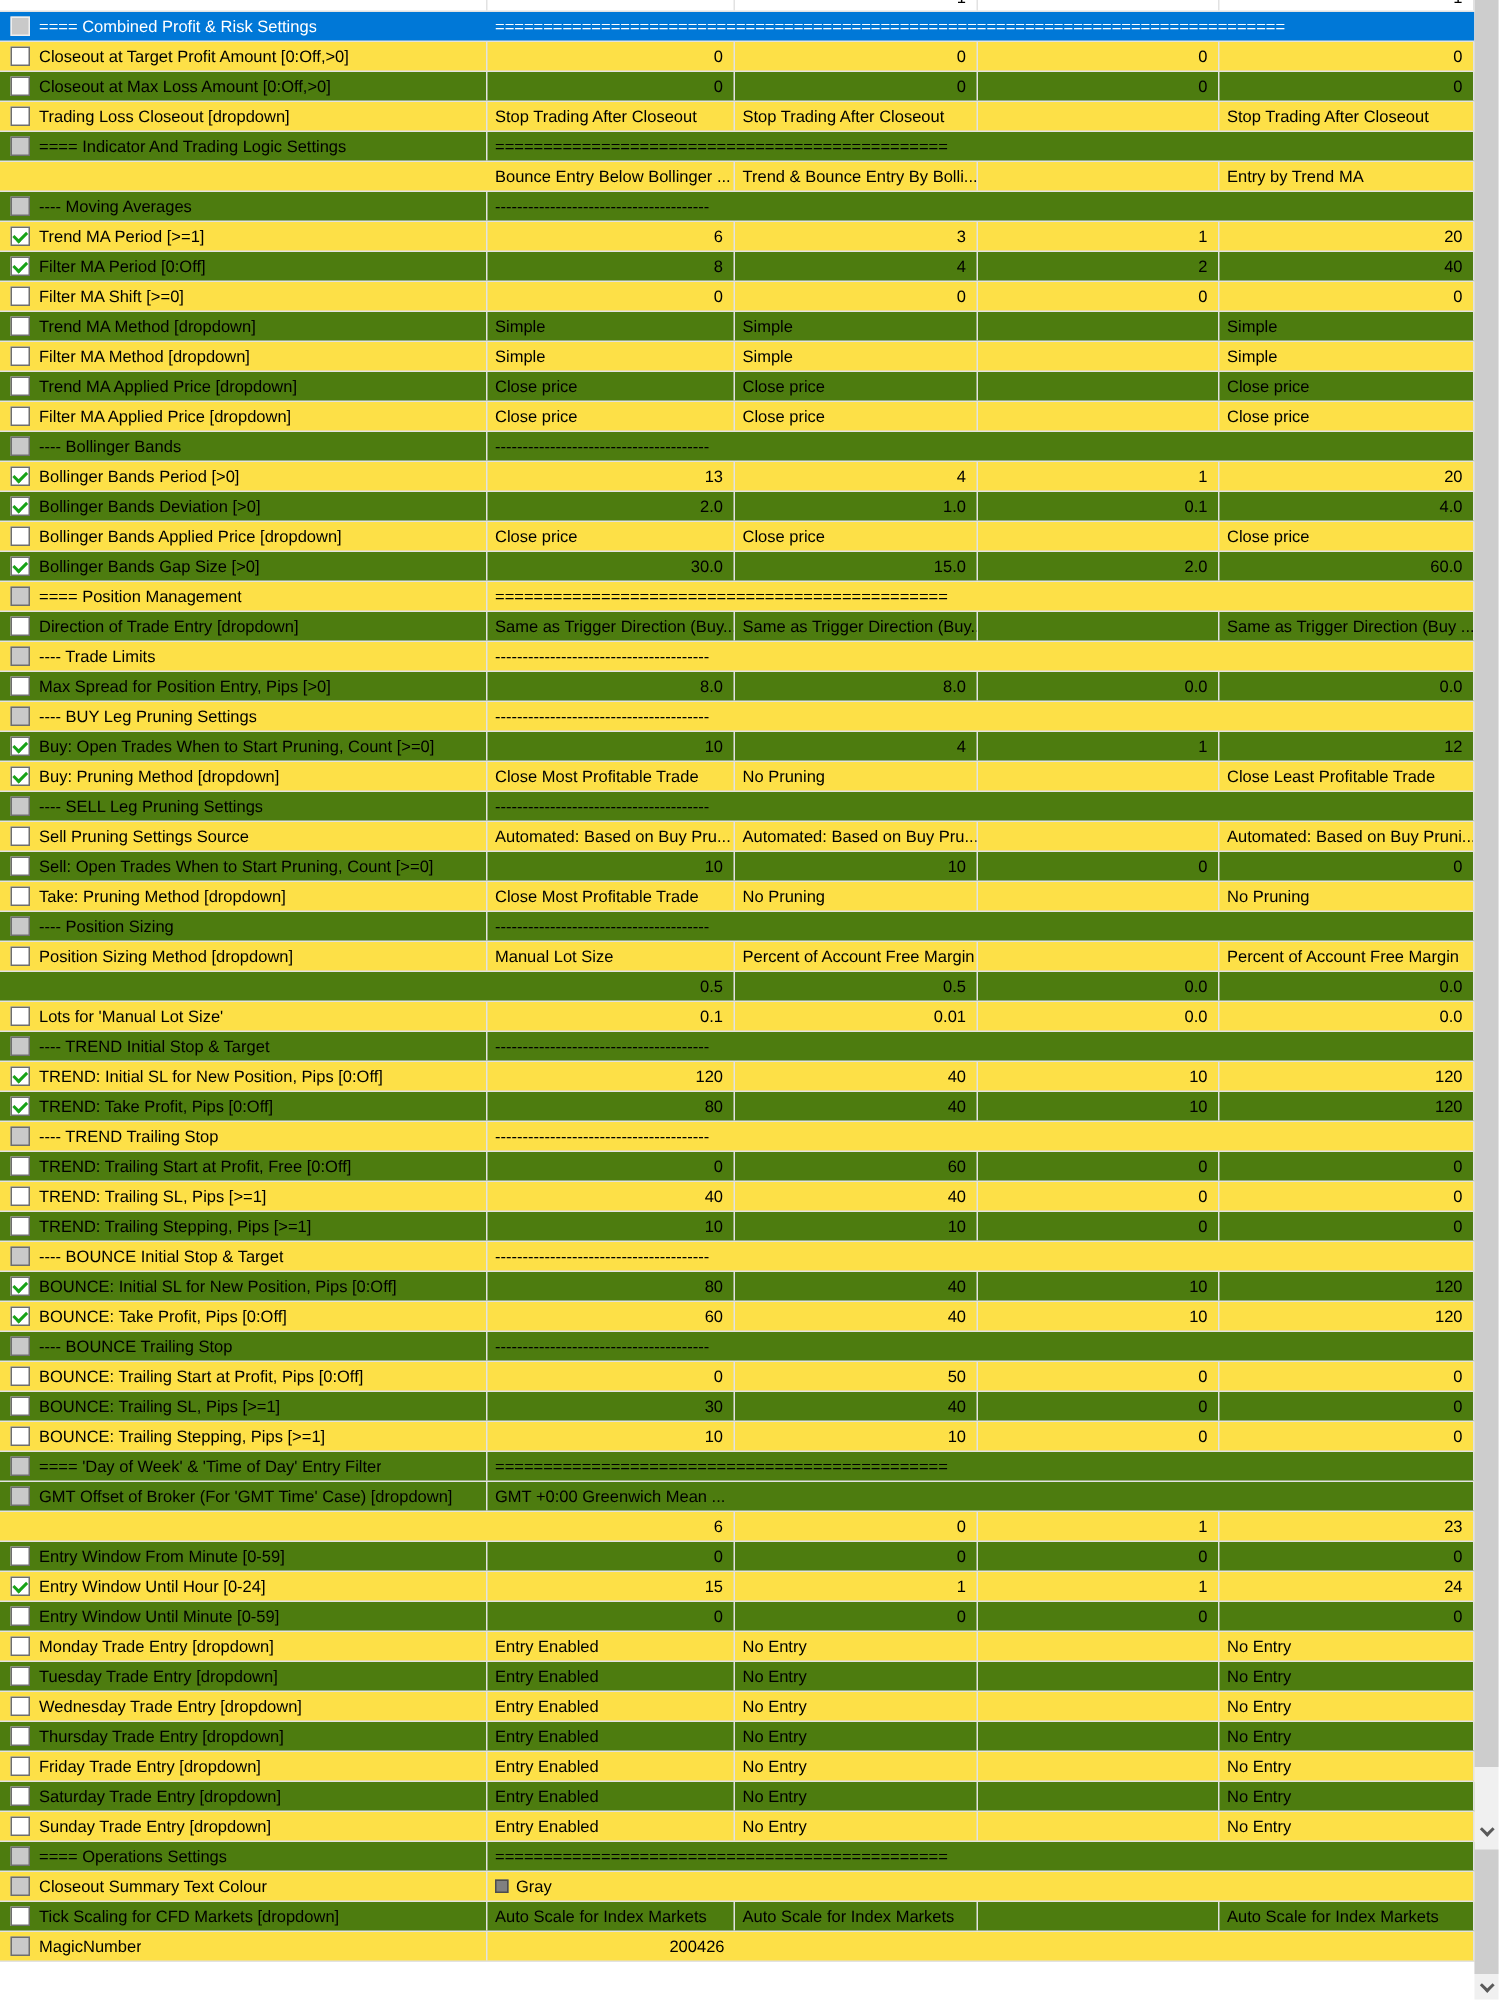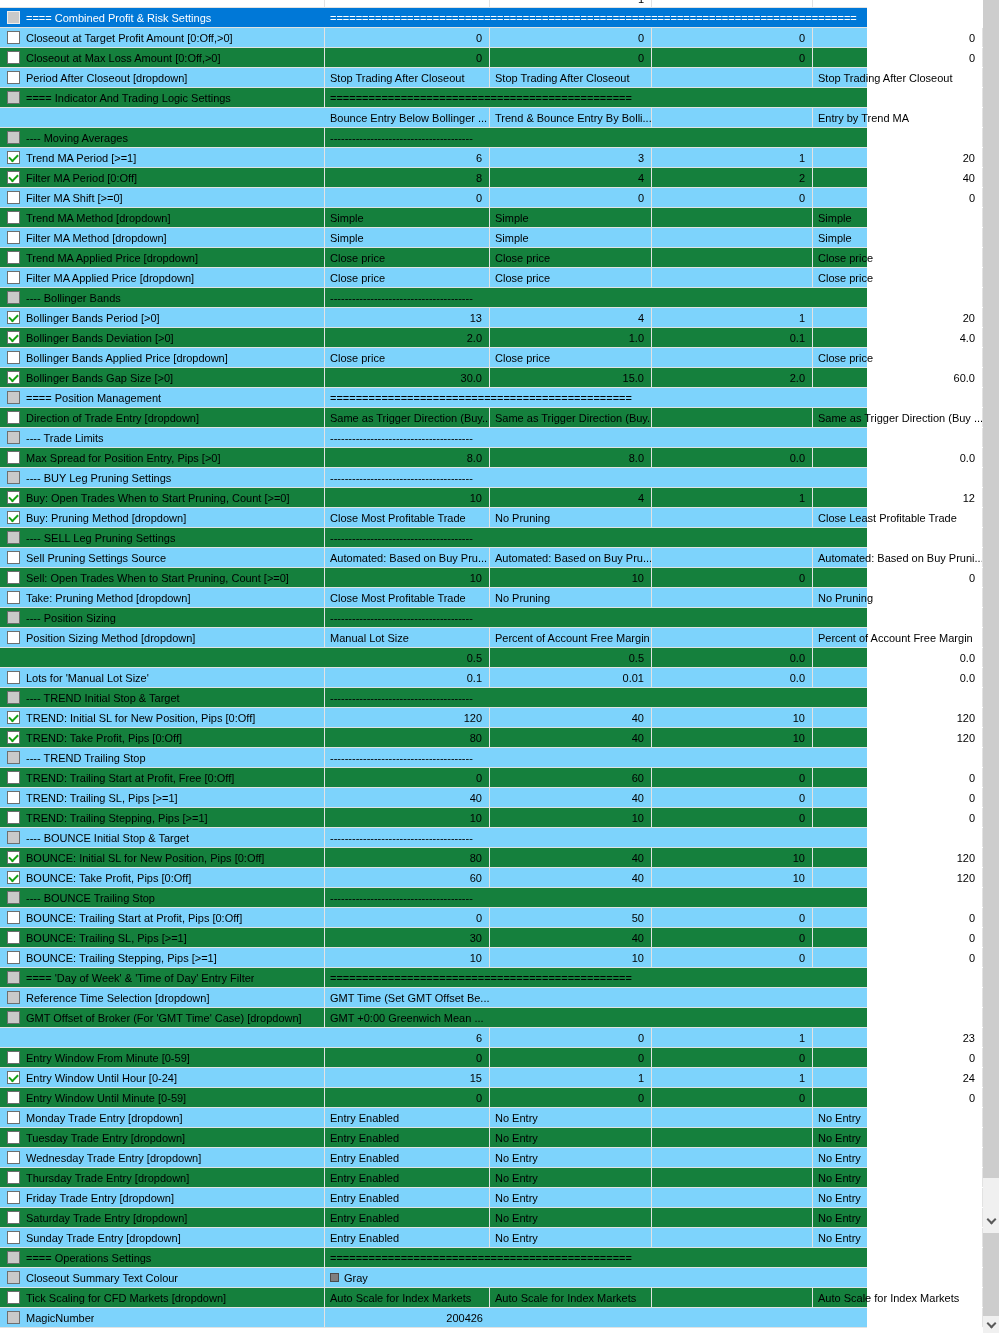--- a/index.html
+++ b/index.html
@@ -2,36 +2,36 @@
 <html><head>
 <meta charset="utf-8">
 <title>Strategy Tester Inputs</title>
 <style>
   html,body{margin:0;padding:0;}
   body{
     width:999px;height:1333px;overflow:hidden;position:relative;
     background:#ffffff;color:#000;
     font-family:"Liberation Sans","DejaVu Sans",sans-serif;font-size:11px;
   }
-  .grid{position:absolute;left:0;top:0;width:867px;}
+  .grid{position:absolute;left:0;top:0;width:983px;}
   
   .partial{position:relative;height:8px;box-sizing:border-box;border-bottom:1px solid #e2e2e2;overflow:hidden;background:#fff;}
   .pcol{position:absolute;top:0;height:8px;box-sizing:border-box;border-right:1px solid #e2e2e2;}
   .pc-name{left:0;width:325px;}
   .pc-v{left:325px;width:165px;}
   .pc-s{left:490px;width:162px;}
   .pc-t{left:652px;width:161px;}
   .pc-p{left:813px;width:170px;}
   .pdigit{position:absolute;top:-7px;font-size:11px;}
   .pd-start{right:338px;}
   .pd-stop{right:7px;}
   
   .row{position:relative;height:20px;box-sizing:border-box;border-bottom:1px solid #e2e2e2;}
-  .row.even{background:#15803d;}
-  .row.odd{background:#7dd3fc;}
+  .row.even{background:#4d7c0f;}
+  .row.odd{background:#fde047;}
   .row.sel{background:#0078d7;color:#ffffff;}
   .cell{position:absolute;top:0;height:19px;box-sizing:border-box;display:flex;align-items:center;
         overflow:hidden;white-space:nowrap;}
   .cell-name{left:0;width:325px;border-right:1px solid #e2e2e2;padding-left:7px;}
   .cell-v{left:325px;width:165px;border-right:1px solid #e2e2e2;padding:0 7px 0 5px;}
   .cell-s{left:490px;width:162px;border-right:1px solid #e2e2e2;padding:0 7px 0 5px;}
   .cell-t{left:652px;width:161px;border-right:1px solid #e2e2e2;padding:0 7px 0 5px;}
   .cell-p{left:813px;width:170px;border-right:1px solid #e2e2e2;padding:0 7px 0 5px;}
   .num .cell-v,.num .cell-s,.num .cell-t,.num .cell-p{justify-content:flex-end;}
   .merged .cell-v,.merged .cell-t,.merged .cell-s{border-right:none;}
@@ -126,21 +126,21 @@
     <div class="cell cell-t">
       <span class="txt">0</span>
     </div>
     <div class="cell cell-p">
       <span class="txt">0</span>
     </div>
   </div>
       <div class="row odd">
     <div class="cell cell-name">
       <span class="cb off"></span>
-      <span class="lbl">Period After Closeout [dropdown]</span>
+      <span class="lbl">Trading Loss Closeout [dropdown]</span>
     </div>
     <div class="cell cell-v">
 
       <span class="txt">Stop Trading After Closeout</span>
     </div>
     <div class="cell cell-s">
       <span class="txt">Stop Trading After Closeout</span>
     </div>
     <div class="cell cell-t">
       <span class="txt"></span>
@@ -978,39 +978,20 @@
     </div>
   </div>
       <div class="row even merged">
     <div class="cell cell-name">
       <span class="cb gray"></span>
       <span class="lbl">==== 'Day of Week' &amp; 'Time of Day' Entry Filter</span>
     </div>
     <div class="cell cell-v">
 
       <span class="txt">===============================================</span>
-    </div>
-    <div class="cell cell-s">
-      <span class="txt"></span>
-    </div>
-    <div class="cell cell-t">
-      <span class="txt"></span>
-    </div>
-    <div class="cell cell-p">
-      <span class="txt"></span>
-    </div>
-  </div>
-      <div class="row odd merged">
-    <div class="cell cell-name">
-      <span class="cb gray"></span>
-      <span class="lbl">Reference Time Selection [dropdown]</span>
-    </div>
-    <div class="cell cell-v">
-
-      <span class="txt">GMT Time (Set GMT Offset Be...</span>
     </div>
     <div class="cell cell-s">
       <span class="txt"></span>
     </div>
     <div class="cell cell-t">
       <span class="txt"></span>
     </div>
     <div class="cell cell-p">
       <span class="txt"></span>
     </div>

